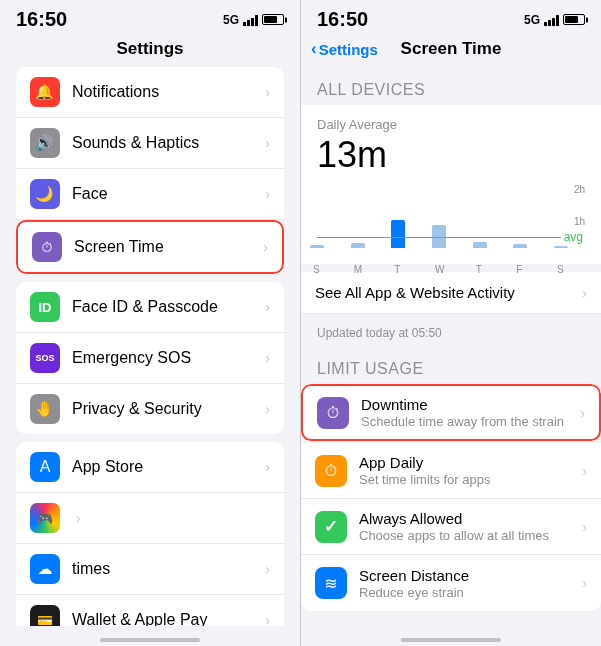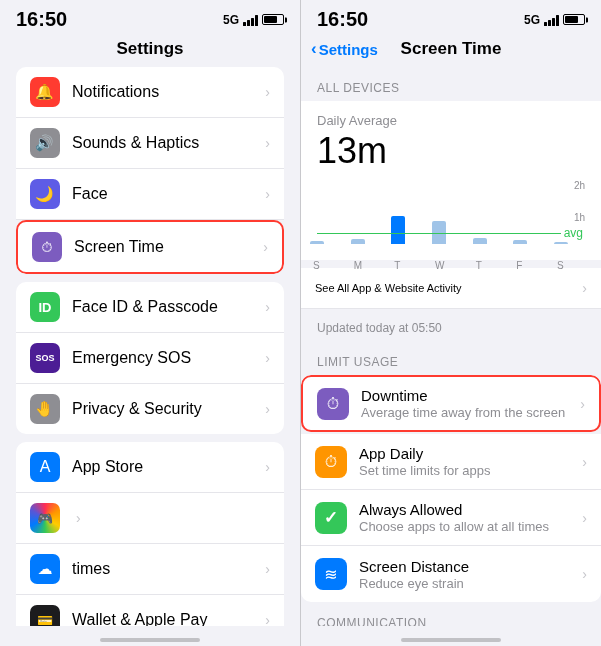--- a/index.html
+++ b/index.html
@@ -131,31 +131,31 @@
     }
     .row-chevron {
       color: #c7c7cc;
       font-size: 14px;
       margin-left: 4px;
     }
 
     
     .icon-red { background: #ff3b30; }
     .icon-gray { background: #8e8e93; }
-    .icon-red-sos { background: #4c1d95; text-align: right; }
+    .icon-red-sos { background: #6d28d9; text-align: right; }
 
     
     .screen-time-content {
       flex: 1;
       overflow-y: auto;
       padding: 0;
     }
 
     .section-header {
-      font-size: 12px;
+      font-size: 16px;
       color: #8e8e93;
       text-transform: uppercase;
       padding: 14px 16px 6px;
       letter-spacing: 0.5px;
       font-weight: 400;
     }
 
     .daily-avg-card {
       background: #fff;
       margin: 0 0 8px;
@@ -211,21 +211,21 @@
     .see-all-row {
       background: #fff;
       display: flex;
       align-items: center;
       padding: 12px 14px;
       border-bottom: 0.5px solid #e5e5ea;
       margin-bottom: 8px;
     }
     .see-all-label {
       flex: 1;
-      font-size: 11px;
+      font-size: 15px;
       font-weight: 500;
       color: #000;
     }
     .updated-text {
       font-size: 12px;
       color: #8e8e93;
       padding: 4px 16px 6px;
     }
 
     
@@ -529,21 +529,21 @@
     <div class="section-header">LIMIT USAGE</div>
 
     <div class="right-group-wrapper">
 
       <div class="limit-row" style="border: 2px solid #ff3b30; border-radius: 10px; margin: 0 0 2px; z-index:2; position:relative; background:#fff;">
         <div class="limit-icon" style="background:#7c5cbf;">
           <span style="color:#fff;font-size:16px;">⏱</span>
         </div>
         <div class="limit-text">
           <div class="limit-title">Downtime</div>
-          <div class="limit-subtitle">Average time away from the screen</div>
+          <div class="limit-subtitle">Schedule time away from the strain</div>
         </div>
         <span class="limit-chevron">›</span>
       </div>
 
       <div class="limit-row">
         <div class="limit-icon" style="background:#ff9500;">
           <span style="color:#fff;font-size:16px;">⏱</span>
         </div>
         <div class="limit-text">
           <div class="limit-title">App Daily</div>

